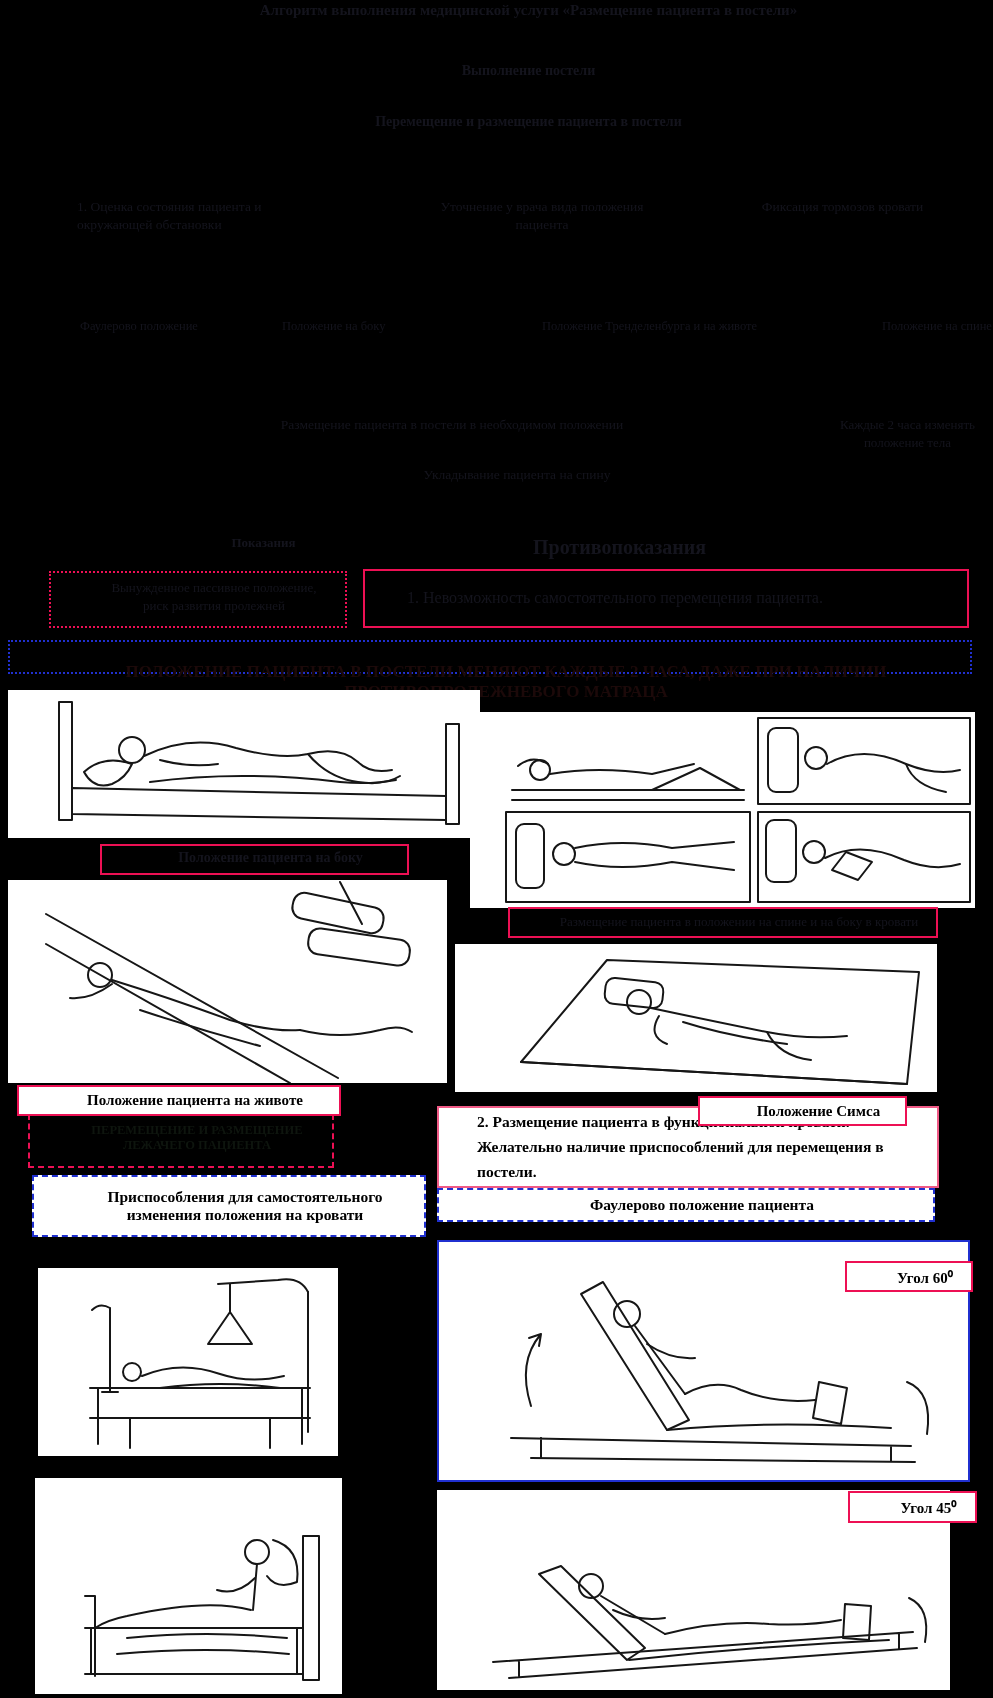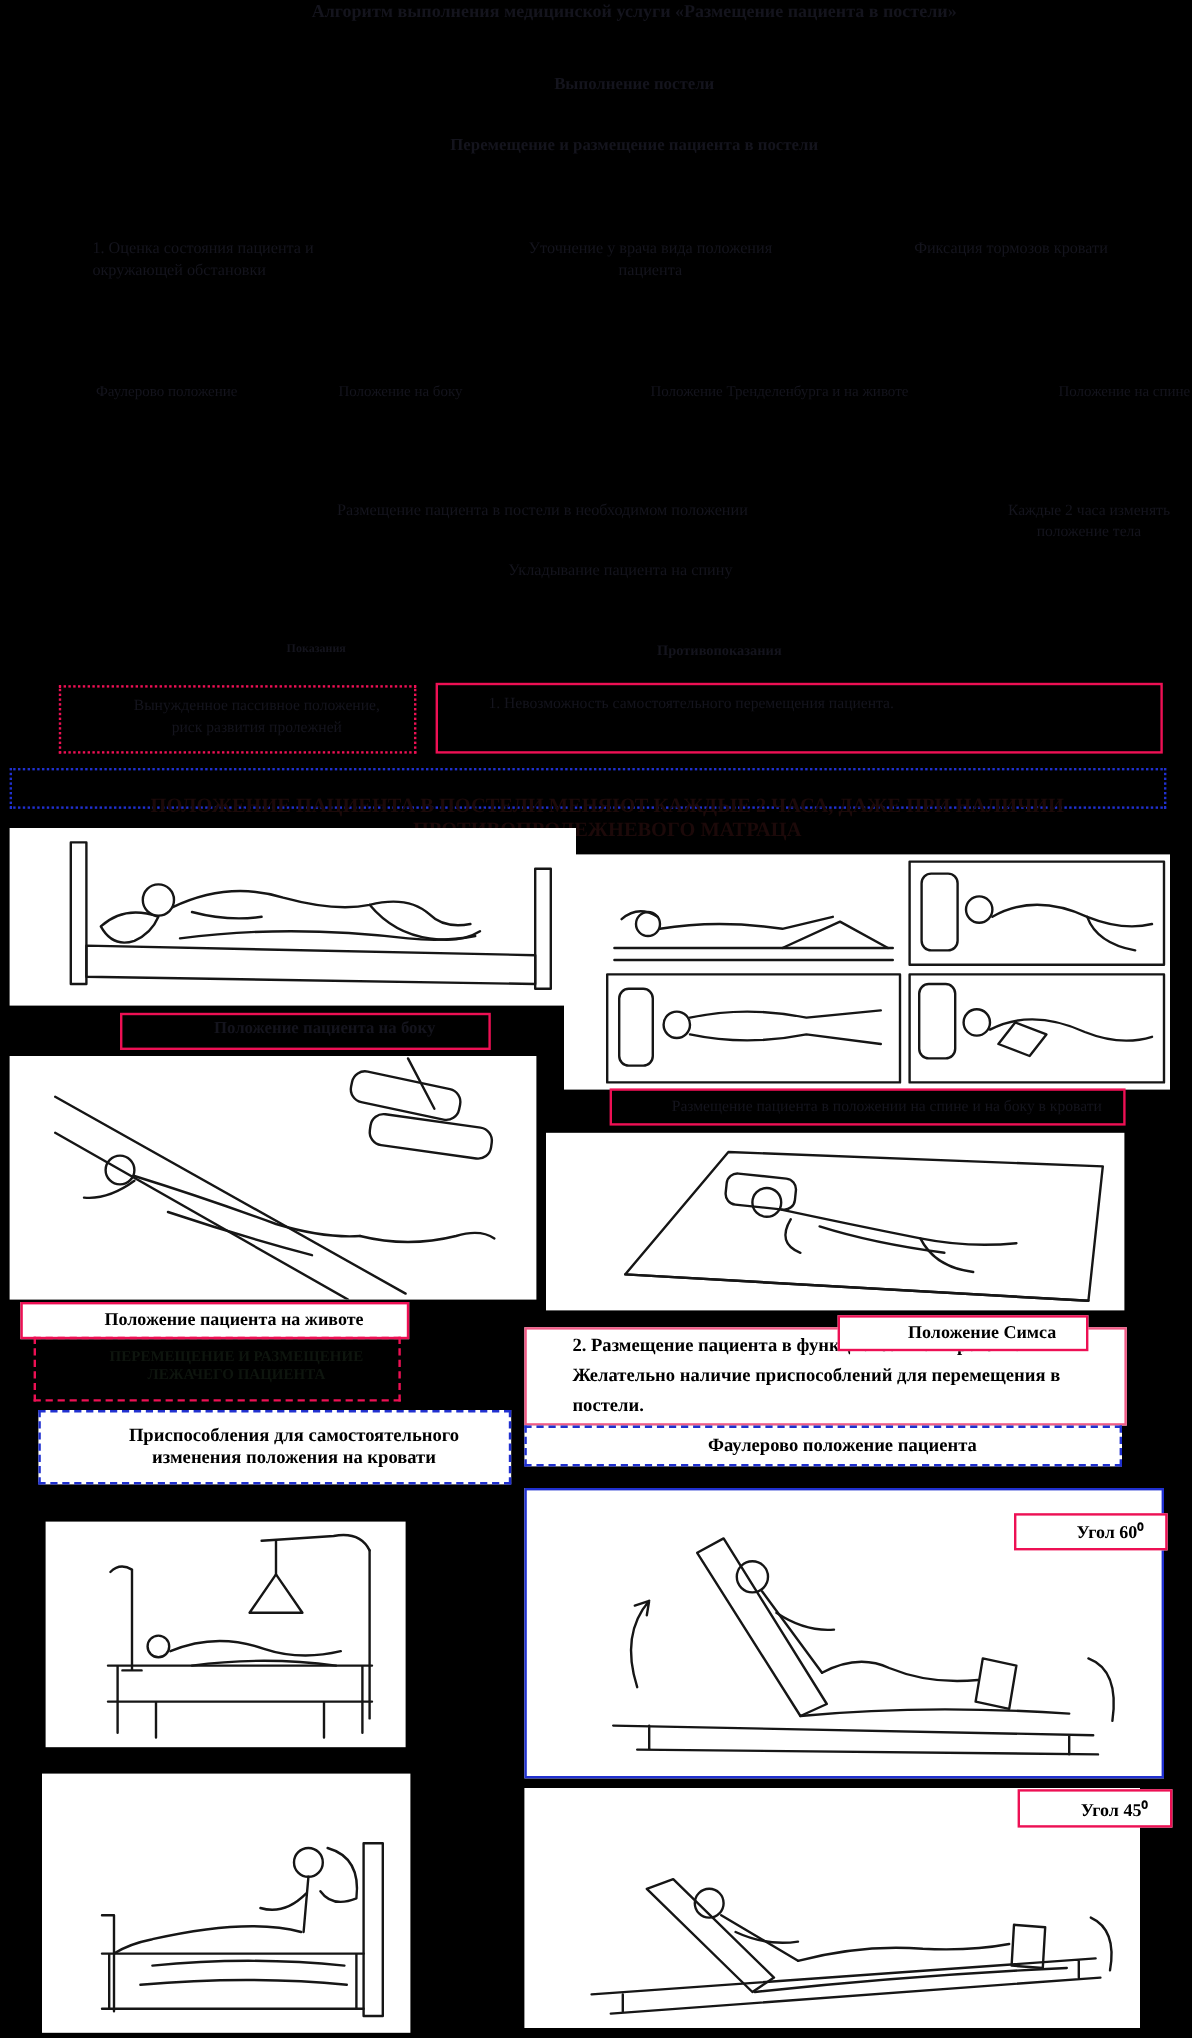--- a/index.html
+++ b/index.html
@@ -41,30 +41,30 @@
 
 <div class="abs ghost" style="left:48px;top:318px;width:180px;font-size:12.5px;">Фаулерово положение</div>
 <div class="abs ghost" style="left:250px;top:318px;width:160px;font-size:12.5px;">Положение на боку</div>
 <div class="abs ghost" style="left:435px;top:318px;width:365px;font-size:12.5px;text-align:center;">Положение Тренделенбурга и на животе</div>
 <div class="abs ghost" style="left:850px;top:318px;width:135px;font-size:12.5px;">Положение на спине</div>
 
 <div class="abs ghost center" style="left:120px;top:416px;width:600px;font-size:13.5px;">Размещение пациента в постели в необходимом положении</div>
 <div class="abs ghost center" style="left:793px;top:416px;width:165px;font-size:13px;">Каждые 2 часа изменять положение тела</div>
 <div class="abs ghost center" style="left:250px;top:466px;width:470px;font-size:13.5px;">Укладывание пациента на спину</div>
 
-<div class="abs ghost bold center" style="left:164px;top:534px;width:135px;font-size:10px;">Показания</div>
-<div class="abs ghost bold center" style="left:480px;top:534px;width:175px;font-size:12px;">Противопоказания</div>
+<div class="abs ghost bold center" style="left:164px;top:534px;width:135px;font-size:13px;">Показания</div>
+<div class="abs ghost bold center" style="left:500px;top:534px;width:175px;font-size:20px;">Противопоказания</div>
 
 <div class="abs reddot" style="left:49px;top:571px;width:262px;height:53px;">
   <div class="ghost center" style="font-size:13px;margin-top:6px;">Вынужденное пассивное положение,</div>
   <div class="ghost center" style="font-size:13px;">риск развития пролежней</div>
 </div>
 
 <div class="abs redbox" style="left:363px;top:569px;width:570px;height:55px;">
-  <div class="ghost" style="font-size:13px;margin:6px 10px 0;">1. Невозможность самостоятельного перемещения пациента.</div>
+  <div class="ghost" style="font-size:16px;margin:16px 10px 0;">1. Невозможность самостоятельного перемещения пациента.</div>
 </div>
 
 <div class="abs bluedot" style="left:8px;top:640px;width:928px;height:30px;">
   <div class="ghost-maroon center bold" style="font-size:17px;margin-top:20px;">ПОЛОЖЕНИЕ ПАЦИЕНТА В ПОСТЕЛИ МЕНЯЮТ КАЖДЫЕ 2 ЧАСА, ДАЖЕ ПРИ НАЛИЧИИ ПРОТИВОПРОЛЕЖНЕВОГО МАТРАЦА</div>
 </div>
 
 <div class="abs whitebox" style="left:8px;top:690px;width:440px;height:148px;">
   <svg viewBox="0 0 440 148" width="440" height="148">
     <path d="M19 12 h13 v118 h-13 z"></path>
     <path d="M406 34 h13 v100 h-13 z"></path>

